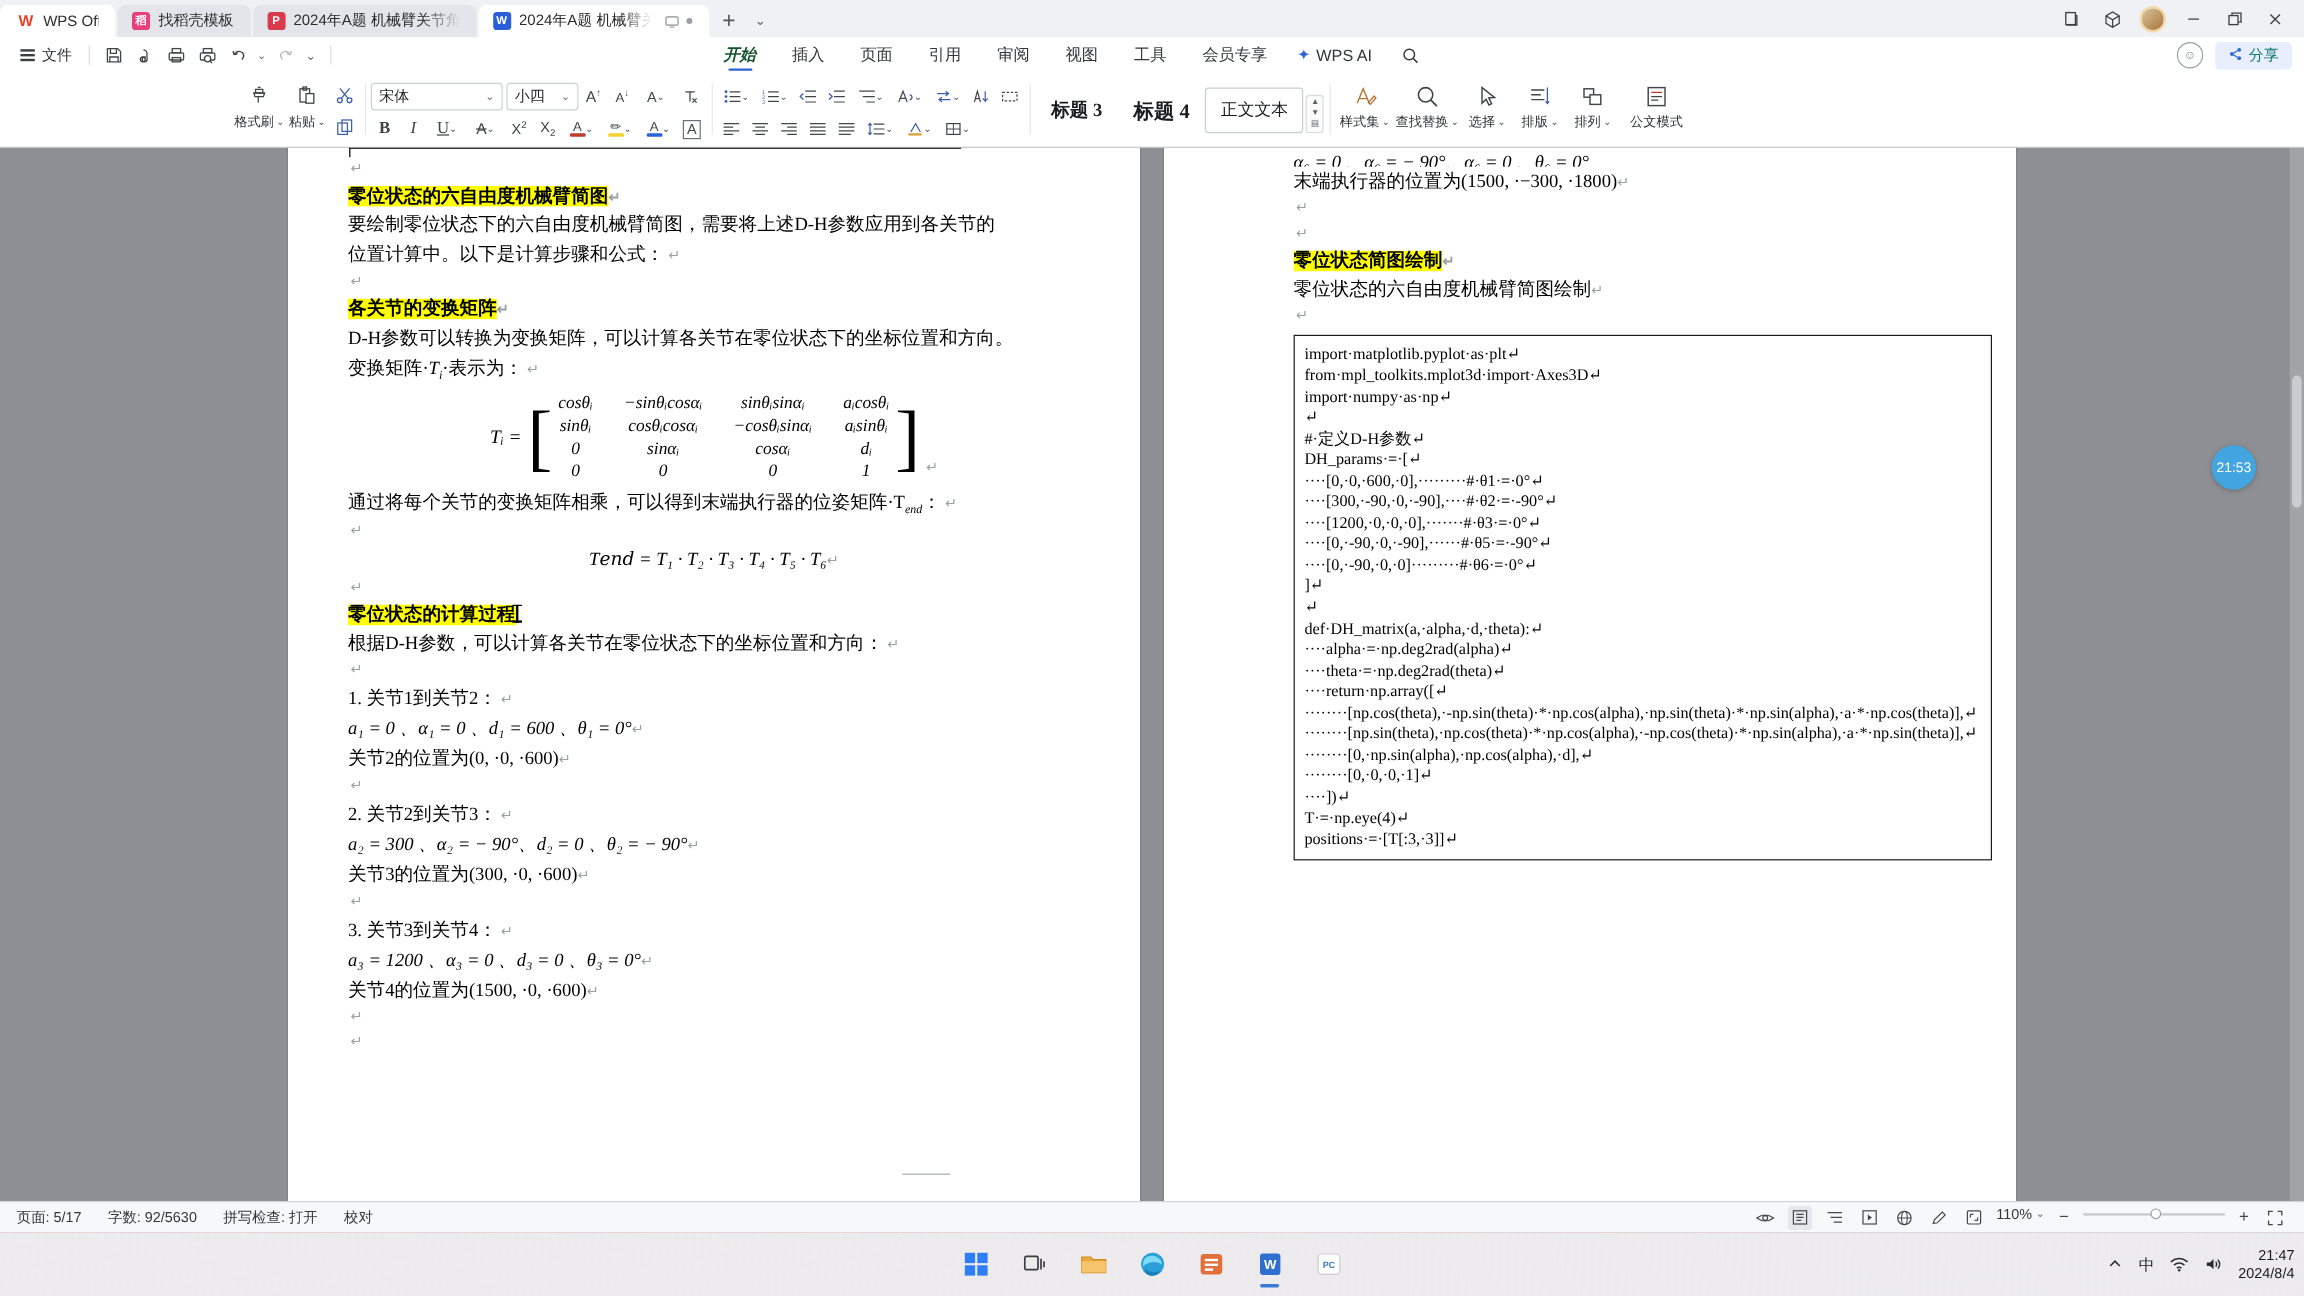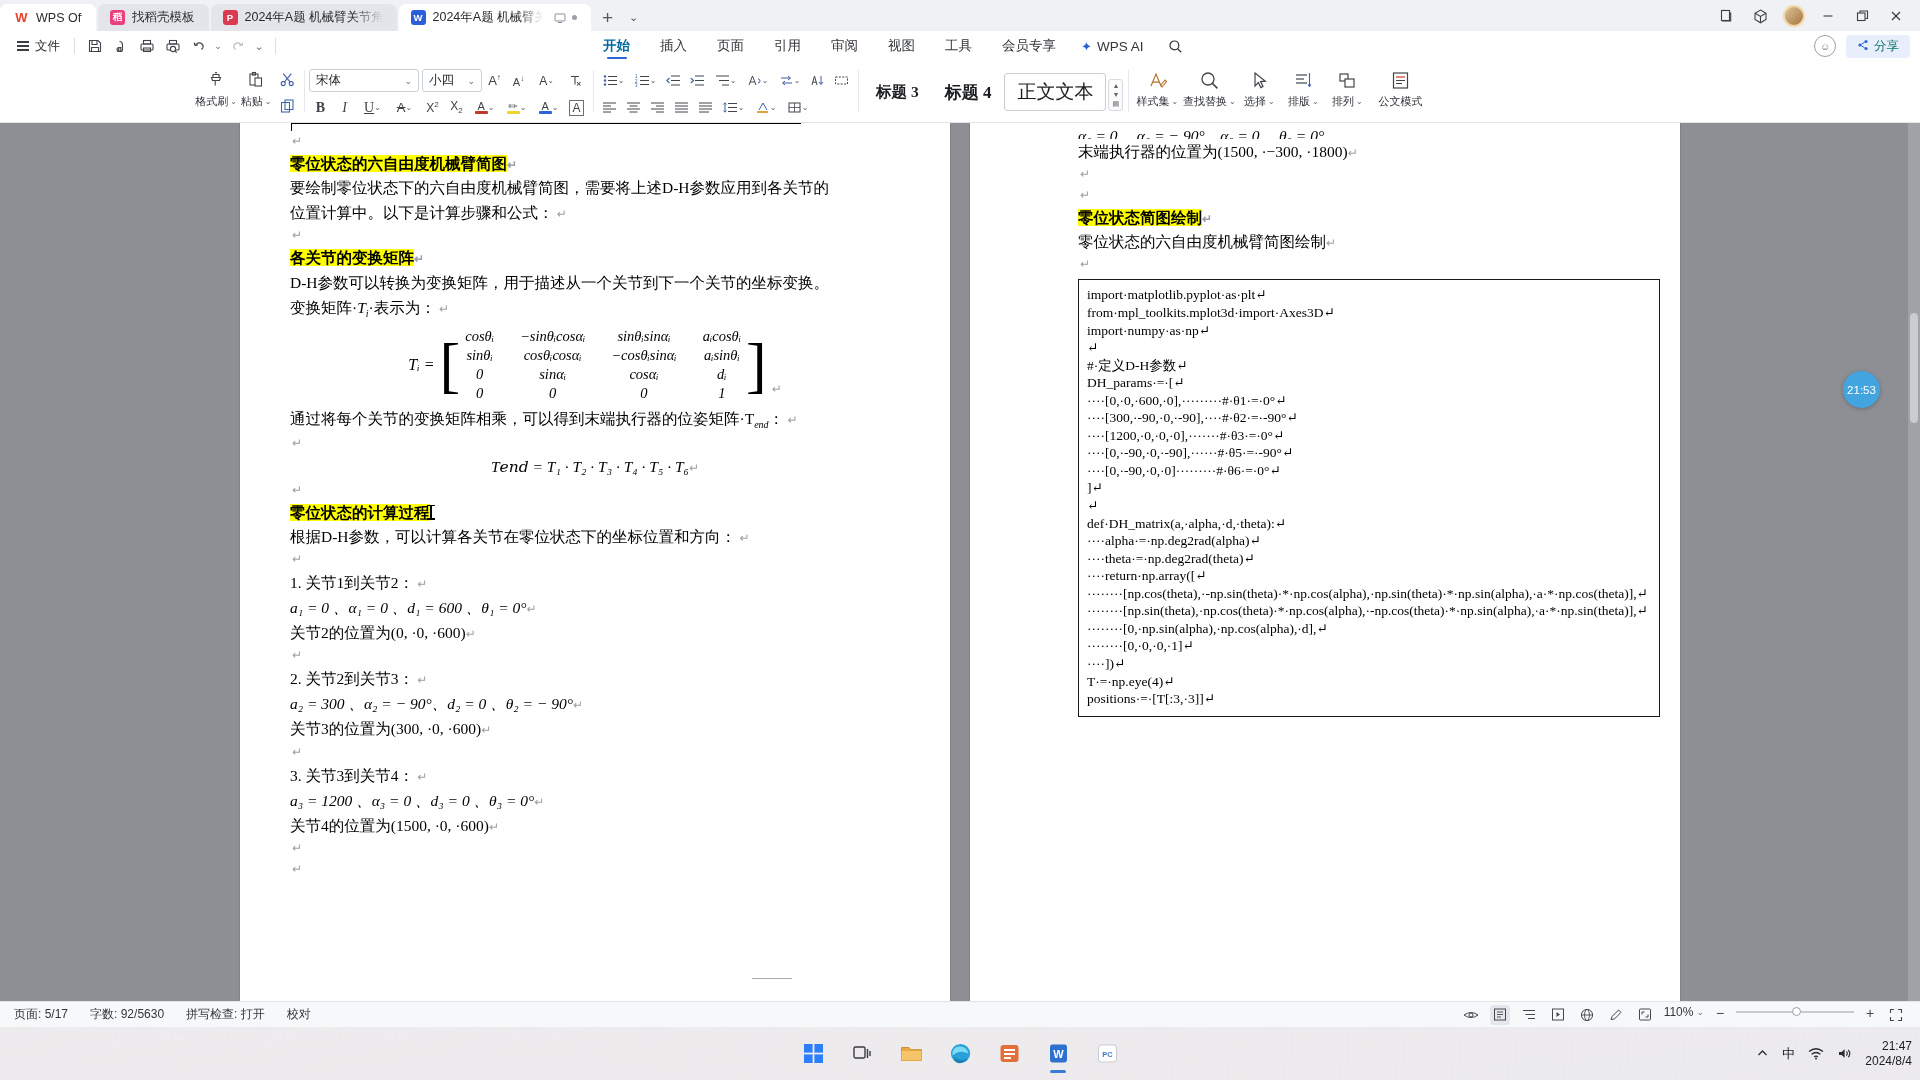--- a/index.html
+++ b/index.html
@@ -85,21 +85,21 @@
   .hamb{ display:flex;flex-direction:column;gap:2.5px; margin-right:2px;}
   .hamb span{ display:block;width:12px;height:1.4px;background:#3a3d42;}
   .vsep{ width:1px;height:16px;background:#dcdee2; margin:0 7px;}
   .qicon{ width:26px;height:24px; display:flex;align-items:center;justify-content:center;
     color:#41454b; }
   .qicon svg{ display:block; }
   .ribbon-tabs{ position:absolute; left:588px; top:0; height:30px;
     display:flex; align-items:center; gap:0; }
   .rtab{ height:30px; padding:0 15px; display:flex; align-items:center;
     font-size:13.5px; color:#33363b; position:relative;}
-  .rtab.sel{ color:#0369a1; font-weight:bold; }
+  .rtab.sel{ color:#14532d; font-weight:bold;font-style:italic; }
   .rtab.sel::after{ content:""; position:absolute; left:50%; transform:translateX(-50%);
     bottom:2px; width:20px;height:2.4px;background:#2b63d9;border-radius:2px;}
   .wpsai{ display:flex;align-items:center;gap:5px; height:30px; padding:0 10px;
     font-size:13.5px; color:#33363b; }
   .ai-glyph{ color:#2b63d9; font-size:13px; }
   .menurow-right{ position:absolute; right:10px; top:0; height:30px;
     display:flex; align-items:center; gap:10px;}
   .smileybtn{ width:22px;height:22px;border-radius:50%;border:1.4px solid #9aa0a8;
     display:flex;align-items:center;justify-content:center;font-size:10px;color:#7d838b;}
   .sharebtn{ display:flex;align-items:center;gap:5px; height:23px; padding:0 11px;
@@ -139,21 +139,21 @@
   .stack{ display:flex;flex-direction:column;align-items:center;justify-content:center;
     line-height:1; height:23px;}
 
   
   .stylegal{ display:flex; align-items:flex-end; gap:0; padding-top:8px; }
   .sgitem{ height:38px; min-width:64px; padding:0 12px; display:flex;
     align-items:center; justify-content:center; border:1px solid transparent;
     font-size:15px; color:#1a1c20; border-radius:3px; white-space:nowrap;}
   .sgitem.h3{ font-weight:bold; font-size:15.5px; font-family:"Liberation Serif",serif;}
   .sgitem.h4{ font-weight:bold; font-size:17px; font-family:"Liberation Serif",serif;}
-  .sgitem.body{ border:1px solid #c9cdd4; background:#fff; font-size:19px;
+  .sgitem.body{ border:1px solid #c9cdd4; background:#fff; font-size:14px;
     font-family:"Liberation Serif",serif;}
   .sgscroll{ display:flex;flex-direction:column; gap:1px; margin-left:2px;
     border:1px solid #d8dbe0; border-radius:3px; background:#fbfbfc; padding:2px 1px;}
   .sgscroll span{ font-size:7px;color:#5e636b; line-height:8px; text-align:center;width:11px;}
 
   
   .docarea{
     flex:1; background:#8d8f94; position:relative; overflow:hidden;
     display:flex; justify-content:center;
   }
@@ -780,21 +780,21 @@
             </div>
             <div class="pt">
               <span>要绘制零位状态下的六自由度机械臂简图，需要将上述D-H参数应用到各关节的</span><br>
               <span>位置计算中。以下是计算步骤和公式：</span><span class="pmark"> ↵</span>
             </div>
             <div class="blank"><span class="pmark">↵</span></div>
             <div class="h3t">
               <span class="hl">各关节的变换矩阵</span><span class="pmark">↵</span>
             </div>
             <div class="pt">
-              <span>D-H参数可以转换为变换矩阵，用于描述从一个关节到下一个关节的坐标变换。</span><br>
+              <span>D-H参数可以转换为变换矩阵，可以计算各关节在零位状态下的坐标位置和方向。</span><br>
               <span>变换矩阵·</span><span class="ital">T</span><span class="sub">i</span><span>·表示为：</span><span class="pmark"> ↵</span>
             </div>
 
             <div class="matrix">
               <span class="ital" style="font-size:16px">Tᵢ =</span>
               <span class="mbrk">[</span>
               <span class="mgrid">
                 <span>cosθᵢ</span>
                 <span>−sinθᵢcosαᵢ</span>
                 <span>sinθᵢsinαᵢ</span>

